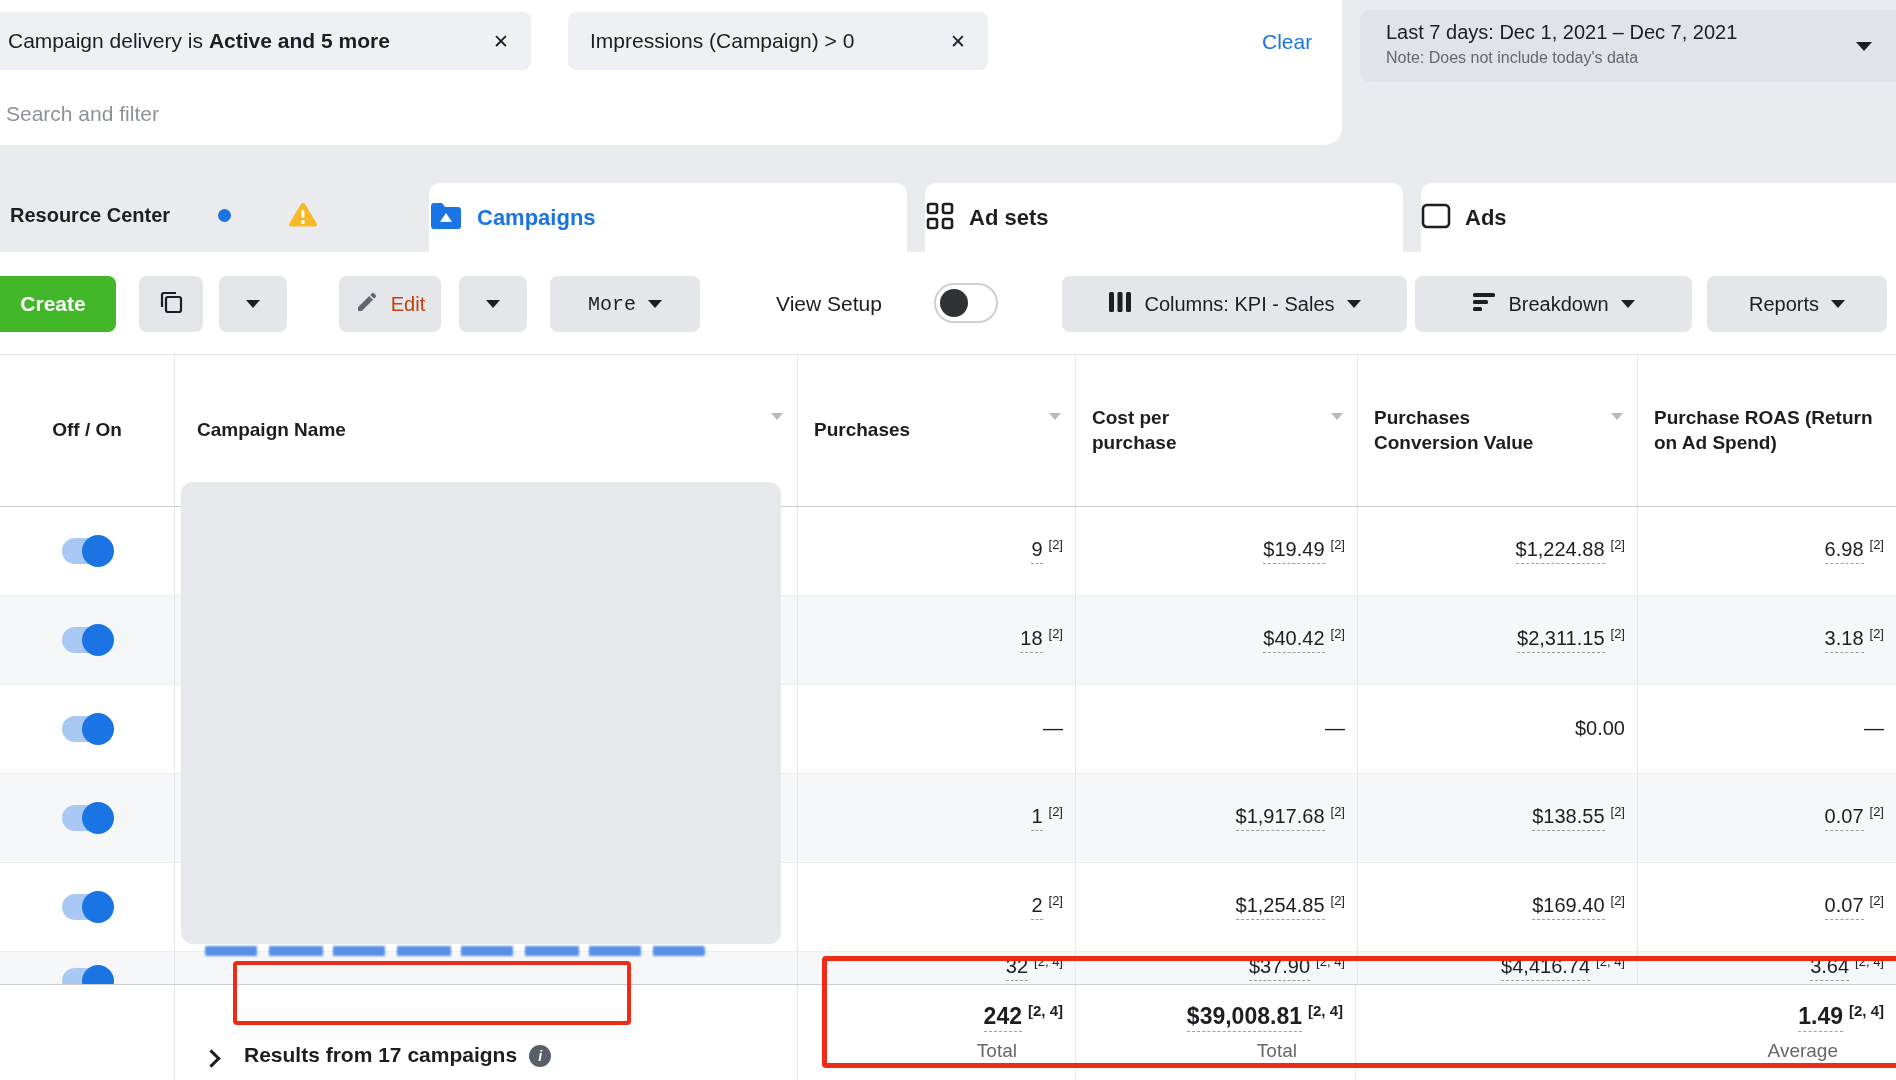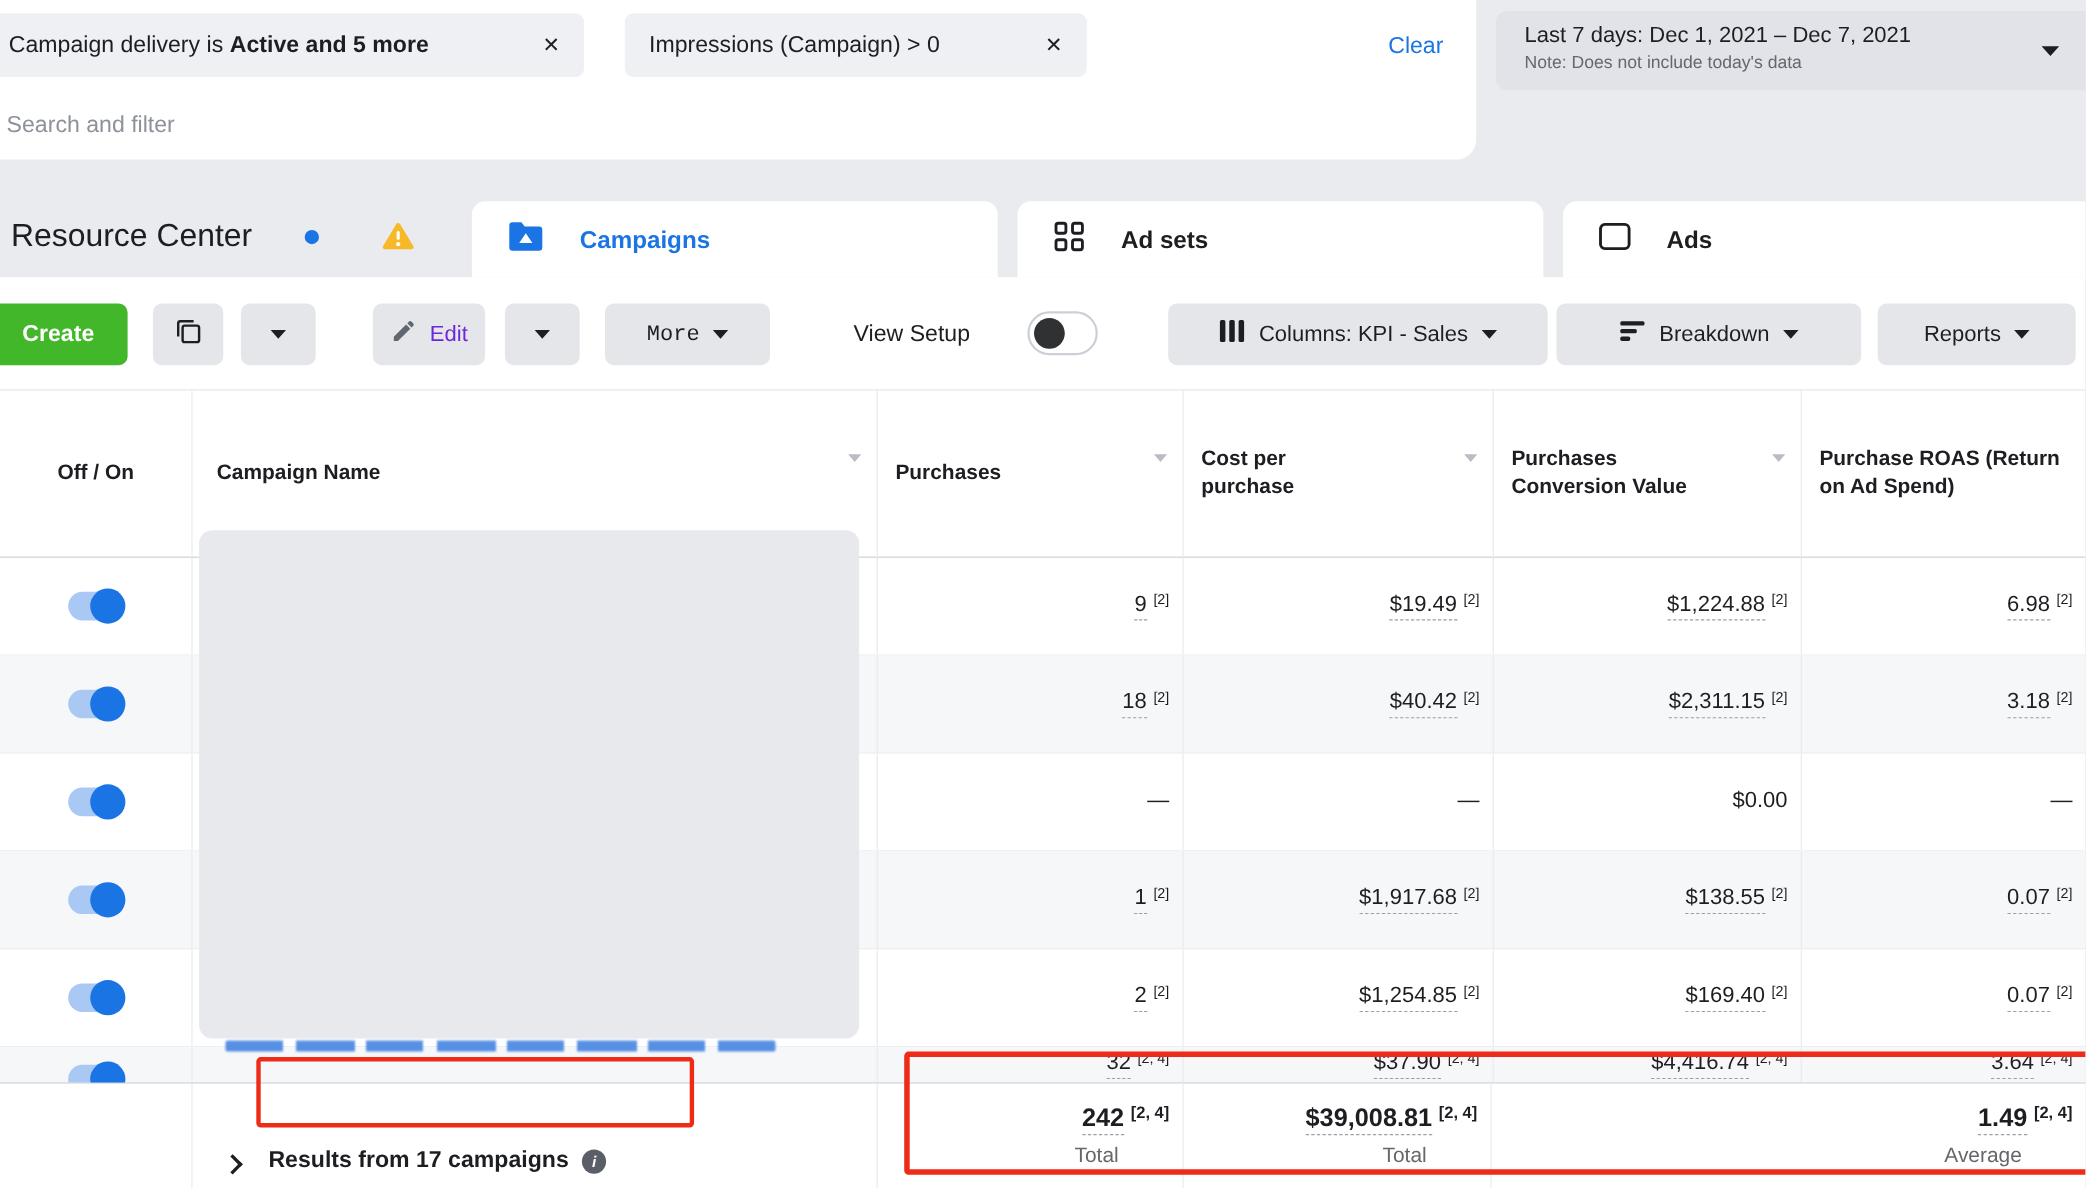--- a/index.html
+++ b/index.html
@@ -25,40 +25,40 @@
               border-radius:10px; padding:11px 0 0 26px; cursor:pointer; }
   .date-main { font-size:20px; color:#1c1e21; }
   .date-note { font-size:16px; color:#65676b; margin-top:5px; }
   .caret { width:0; height:0; border-left:8px solid transparent; border-right:8px solid transparent;
            border-top:9px solid #1c1e21; display:inline-block; }
   .date-caret { position:absolute; left:496px; top:32px; }
 
   
   .tabs-row { position:absolute; left:0; top:178px; width:1896px; height:74px; }
   .resource-center { position:absolute; left:10px; top:0; height:74px; display:flex; align-items:center; cursor:pointer; }
-  .rc-label { font-size:29px; font-weight:400; }
+  .rc-label { font-size:20px; font-weight:700; }
   .rc-dot { width:13px; height:13px; border-radius:50%; background:#1b74e4; margin-left:48px; }
   .rc-warn { margin-left:56px; display:flex; }
   .tab { position:absolute; top:5px; height:69px; background:#fff; border-radius:12px 12px 0 0;
-         display:flex; align-items:center; padding-left:32px; gap:32px; cursor:pointer; }
+         display:flex; align-items:center; gap:14px; cursor:pointer; }
   .tab-campaigns { left:429px; width:478px; z-index:2; }
   .tab-campaigns .tab-label { color:#1b74e4; font-weight:700; }
   .tab-adsets { left:925px; width:478px; }
   .tab-ads { left:1421px; width:500px; }
   .tab-label { font-size:22px; font-weight:600; color:#1c1e21; }
 
   
   .toolbar { position:absolute; left:0; top:252px; width:1896px; height:102px; background:#fff; }
   .tbtn { position:absolute; top:24px; height:56px; border-radius:8px; background:#e4e6ea;
           display:flex; align-items:center; justify-content:center; font-size:20px; font-weight:500;
           color:#1c1e21; gap:12px; cursor:pointer; }
   .btn-create { left:-10px; width:126px; background:#42b72a; color:#fff; font-weight:700; font-size:21px; }
   .btn-copy { left:139px; width:64px; }
   .btn-caret1 { left:219px; width:68px; }
-  .btn-edit { left:339px; width:102px; color:#6d28d9; }
+  .btn-edit { left:339px; width:102px; color:#c2410c; }
   .btn-caret2 { left:459px; width:68px; }
   .btn-more { left:550px; width:150px;font-family:Liberation Mono, monospace; }
   .vs-label { position:absolute; left:776px; top:24px; height:56px; display:flex; align-items:center; font-size:21px; }
   .vtoggle { position:absolute; left:934px; top:31px; width:64px; height:40px; border-radius:20px;
              background:#fff; border:2px solid #ccd0d6; cursor:pointer; }
   .vtoggle .knob { position:absolute; left:4px; top:4px; width:28px; height:28px; border-radius:50%; background:#303133; }
   .btn-columns { left:1062px; width:345px; }
   .btn-breakdown { left:1415px; width:277px; }
   .btn-reports { left:1707px; width:180px; }
   .caret-sm { width:0; height:0; border-left:7px solid transparent; border-right:7px solid transparent;

